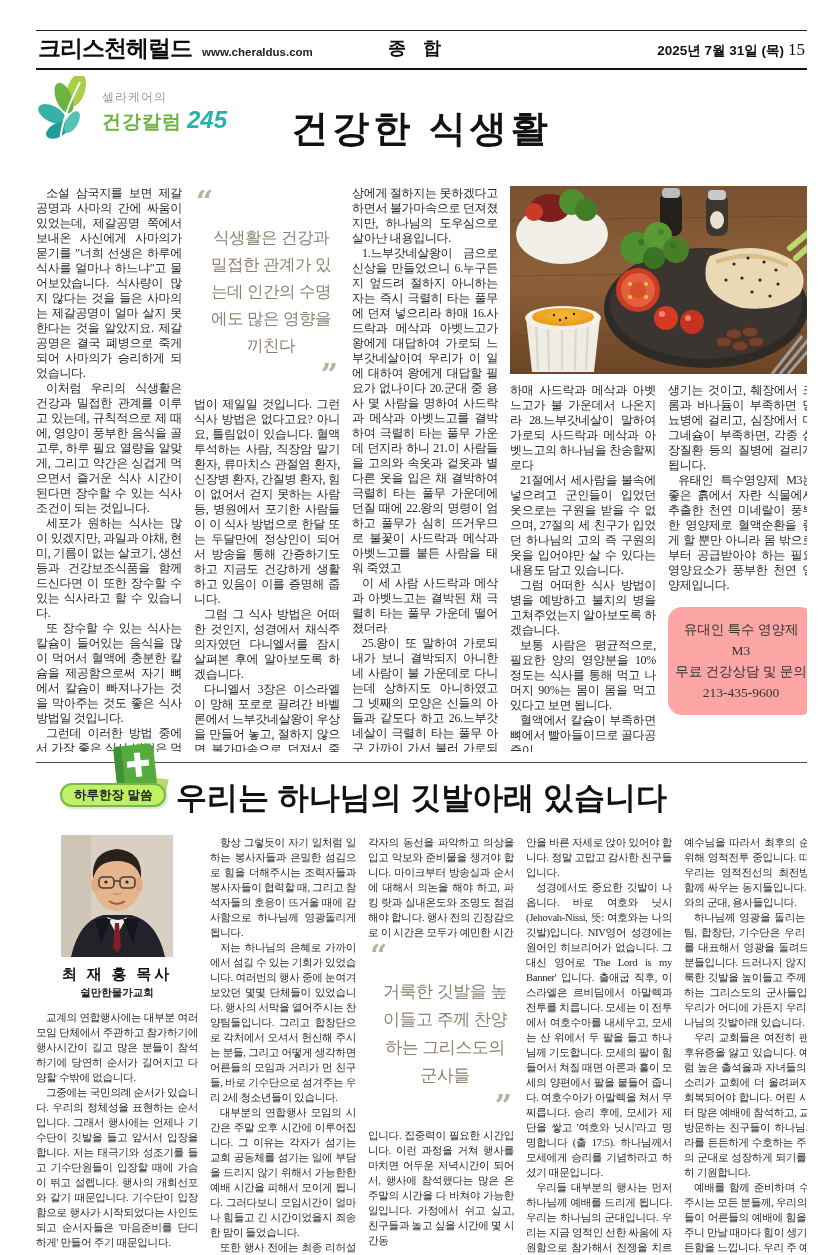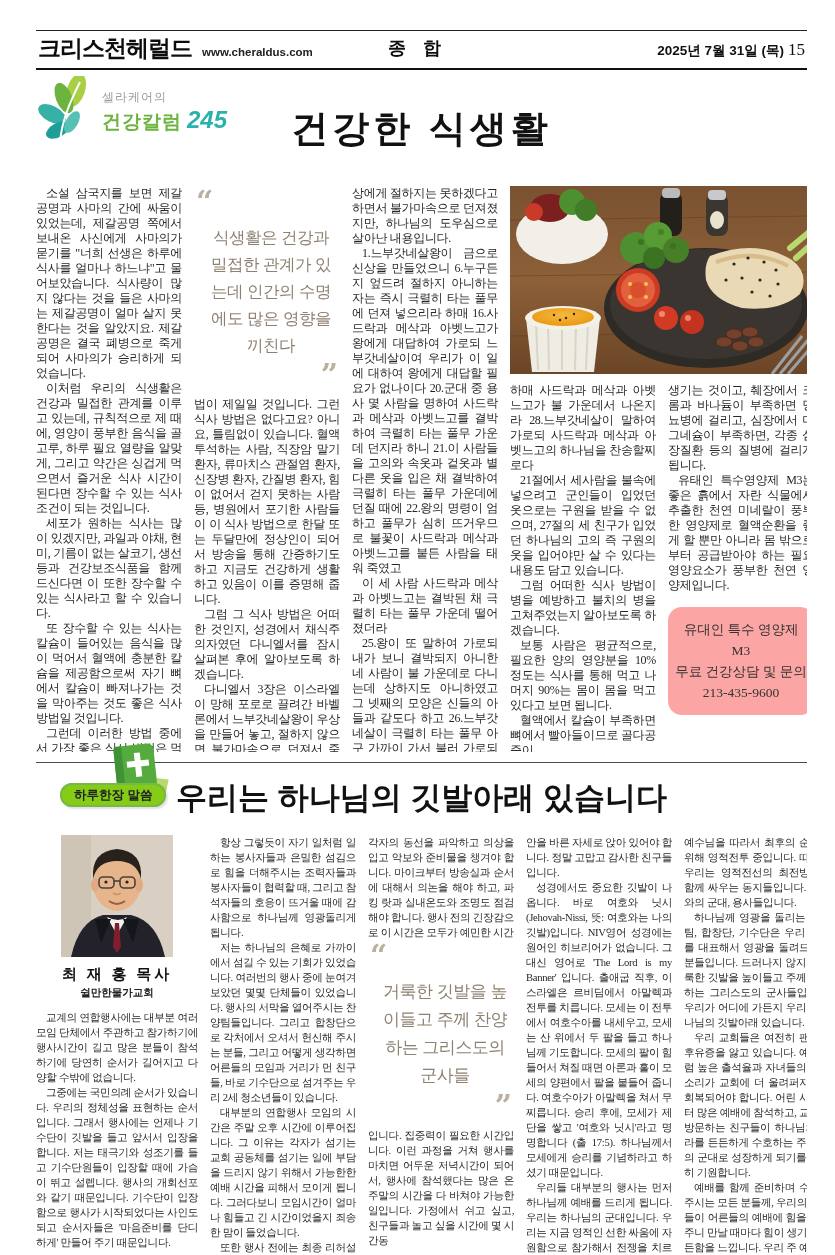--- a/index.html
+++ b/index.html
@@ -44,21 +44,21 @@
   
   .adbox { margin-top:14px; background:#fca5a5; border-radius:14px; padding:12px 6px; text-align:center; font-family:Liberation Serif, serif; font-size:13.5px; line-height:21px; color:#333; }
 
   
   .divider { border-top:1px solid #4a4a4a; margin-top:10px; }
 
   
   .a2-head { position:relative; height:52px; margin-top:6px; }
   .badge { position:absolute; left:24px; top:16px; }
   .book-ico { position:absolute; left:62px; top:-26px; transform:rotate(-6deg); }
-  .badge-pill { position:relative; background:#84cc16; border:2px solid #7ab648; border-radius:14px; padding:3px 12px; font-family:"Liberation Sans",sans-serif; font-size:12.5px; font-weight:bold; color:#222; box-shadow:2px 2px 2px rgba(0,0,0,0.12); }
+  .badge-pill { position:relative; background:#bef264; border:2px solid #7ab648; border-radius:14px; padding:3px 12px; font-family:"Liberation Sans",sans-serif; font-size:12.5px; font-weight:bold; color:#222; box-shadow:2px 2px 2px rgba(0,0,0,0.12); }
   .a2-title { text-align:center; padding-top:8px; font-family:"Liberation Sans",sans-serif; font-weight:bold; font-size:31px; letter-spacing:0px; color:#111; }
   .a2-body { display:flex; gap:12px; margin-top:14px; height:462px; overflow:hidden; }
   .a2-body .col p { font-size:10.6px; line-height:15px; }
   .authorbox { text-align:center; margin-bottom:10px; }
   .author-photo { width:112px; height:122px; }
   .author-name { font-family:"Liberation Serif",serif; font-size:15px; font-weight:bold; letter-spacing:3px; margin-top:4px; color:#111; }
   .author-church { font-family:"Liberation Sans",sans-serif; font-size:10.5px; font-weight:bold; color:#222; margin-top:2px; }
 </style>
 </head>
 <body>

